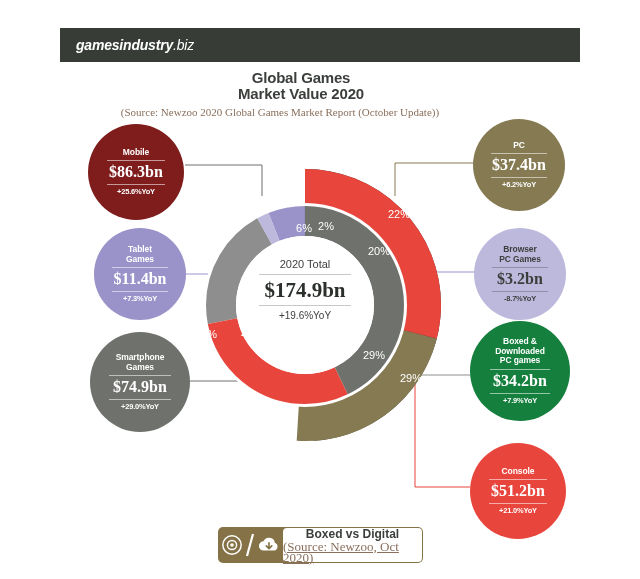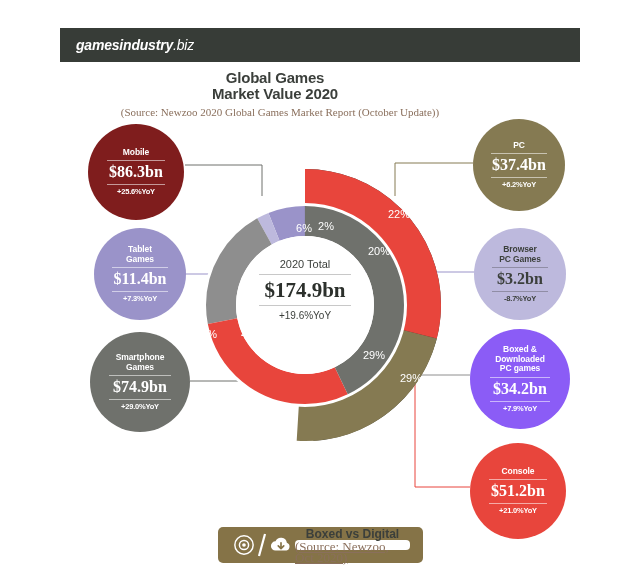--- a/index.html
+++ b/index.html
@@ -9,21 +9,21 @@
 
   
   .hdr{position:absolute;left:60px;top:28px;width:520px;height:34px;background:#373c37;
        display:flex;align-items:center;justify-content:space-between;padding:0 16px;box-sizing:border-box;font-style:italic;}
   .hdr .brand{color:#ffffff;font-size:14px;font-weight:bold;letter-spacing:-0.2px;}
   .hdr .brand .tld{font-weight:normal;}
   .hdr .right{color:#ffffff;font-size:15px;letter-spacing:0px;}
 
   
   .title{position:absolute;left:0;top:70px;width:550px;text-align:center;color:#3b3f3b;
-         font-size:15px;font-weight:bold;line-height:16px;letter-spacing:-0.2px;}
+         font-size:15px;font-weight:bold;line-height:16px;letter-spacing:-0.2px;padding-left:26px;}
   .subtitle{position:absolute;left:0;top:106px;width:560px;text-align:center;color:#8a6f5c;
             font-family:"Liberation Serif",serif;font-size:11px;}
 
   
   .chartwrap{position:absolute;left:160px;top:160px;width:290px;height:290px;}
   .chartwrap svg{display:block;}
 
   .center-box{position:absolute;left:225px;top:258px;width:160px;text-align:center;}
   .center-box .ct-label{font-size:11px;color:#3b3f3b;letter-spacing:0px;}
   .center-box .ct-rule{width:92px;height:1px;background:#c8c8c8;margin:4px auto 3px;}
@@ -34,21 +34,21 @@
   
   .bub{position:absolute;border-radius:50%;display:flex;flex-direction:column;
        align-items:center;justify-content:center;text-align:center;color:#ffffff;box-sizing:border-box;}
   .bub .nm{font-size:8.5px;font-weight:bold;line-height:9.5px;letter-spacing:-0.1px;}
   .bub .rule{height:1px;background:rgba(255,255,255,.55);margin:3px 0 2px;}
   .bub .val{font-family:"Liberation Serif",serif;font-size:16px;font-weight:bold;line-height:18px;}
   .bub .yoy{font-size:7.5px;font-weight:bold;line-height:9px;letter-spacing:-0.2px;}
 
   
   .banner{position:absolute;left:218px;top:527px;width:205px;height:36px;background:#857347;
-          border-radius:5px;display:flex;align-items:center;padding:13px;box-sizing:border-box;}
+          border-radius:5px;display:flex;align-items:center;padding:1px;box-sizing:border-box;}
   .banner .icons{width:64px;display:flex;align-items:center;justify-content:center;gap:2px;color:#fff;}
   .banner .txtbox{flex:1;height:100%;background:#ffffff;border-radius:4px;
                   display:flex;flex-direction:column;align-items:center;justify-content:center;}
   .banner .b-title{font-size:12px;font-weight:bold;color:#3b3f3b;line-height:13px;}
   .banner .b-sub{font-family:"Liberation Serif",serif;font-size:13px;color:#8a6f5c;line-height:11px;text-decoration:underline;}
 
   .pctlbl{fill:#ffffff;font-family:"Liberation Sans",sans-serif;font-size:11px;}
 </style>
 </head>
 <body>
@@ -163,21 +163,21 @@
 
   <div class="bub" style="left:474px;top:228px;width:92px;height:92px;background:#bdb9dd;color:#3b3f3b;">
     <div class="nm">Browser</div>
     <div class="nm">PC Games</div>
     <div class="rule" style="width:56px;background:rgba(60,60,60,.35);"></div>
     <div class="val">$3.2bn</div>
     <div class="rule" style="width:56px;background:rgba(60,60,60,.35);"></div>
     <div class="yoy">-8.7%YoY</div>
   </div>
 
-  <div class="bub" style="left:470px;top:329px;width:100px;height:100px;background:#8b5cf6;">
+  <div class="bub" style="left:470px;top:321px;width:100px;height:100px;background:#15803d;">
     <div class="nm">Boxed &amp;</div>
     <div class="nm">Downloaded</div>
     <div class="nm">PC games</div>
     <div class="rule" style="width:60px;"></div>
     <div class="val">$34.2bn</div>
     <div class="rule" style="width:60px;"></div>
     <div class="yoy">+7.9%YoY</div>
   </div>
 
   <div class="bub" style="left:470px;top:443px;width:96px;height:96px;background:#e8453c;">

